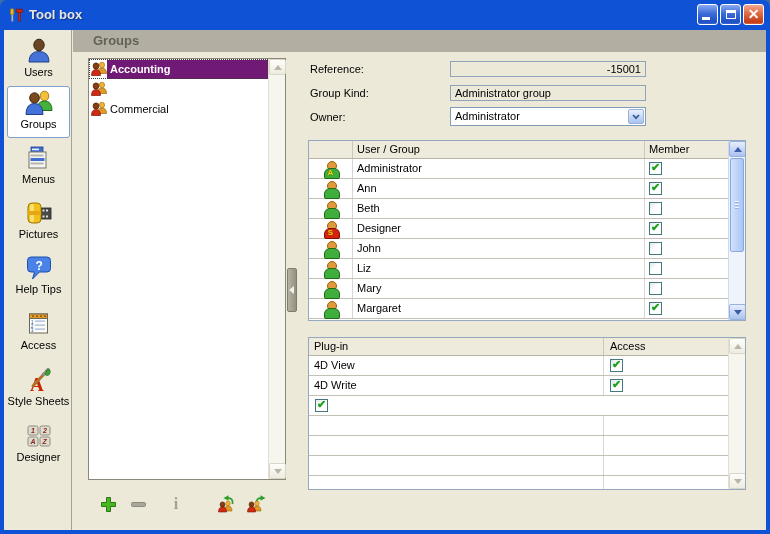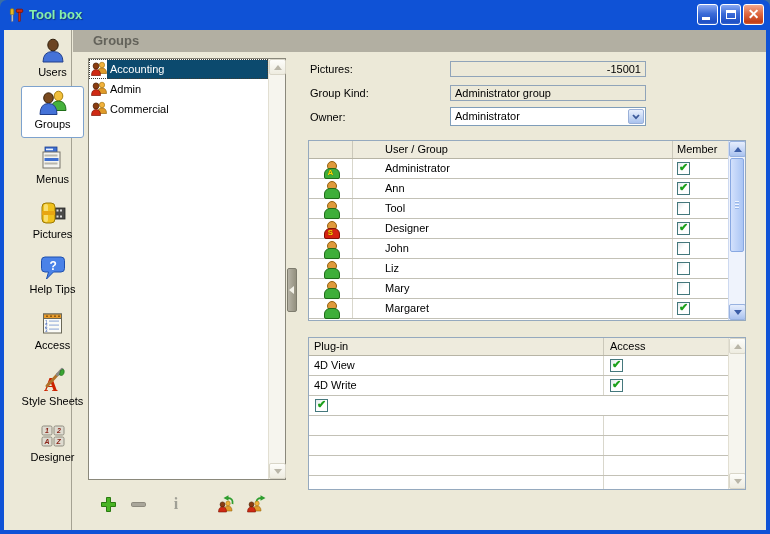--- a/index.html
+++ b/index.html
@@ -7,54 +7,54 @@
   body { font-family: "Liberation Sans", sans-serif; font-size: 11px; color:#000; }
 
   .window { position:relative; width:770px; height:534px; background:#0f52d6;
             border-radius:7px 7px 0 0; overflow:hidden; }
 
   
   .titlebar { position:absolute; left:0; top:0; right:0; height:30px;
     background:linear-gradient(180deg,#2a6ae6 0%,#5property 0%,#4f8df5 8%,#2765e3 20%,#1b57d6 55%,#1549bb 85%,#2359c0 100%);
     border-radius:7px 7px 0 0; }
   .title-icon { position:absolute; left:8px; top:7px; width:16px; height:16px; }
-  .title-text { position:absolute; left:29px; top:7px; color:#86efac; font-size:13px; font-weight:bold;
+  .title-text { position:absolute; left:29px; top:7px; color:#e5e5e5; font-size:13px; font-weight:bold;
     text-shadow:1px 1px 1px #15357e; }
   .win-btns { position:absolute; right:6px; top:4px; display:flex; gap:2px; }
   .wbtn { width:21px; height:21px; border:1px solid #fff; border-radius:3px; position:relative;
     background:linear-gradient(180deg,#8aa9f2 0%,#3c6cd8 45%,#1e4fc4 90%,#3a67d0 100%); }
   .wbtn.close { background:linear-gradient(180deg,#f2a78c 0%,#e06a43 45%,#c23c16 90%,#d8633a 100%); }
   .g-min { position:absolute; left:4px; bottom:4px; width:8px; height:3px; background:#fff; }
   .g-max { position:absolute; left:5px; top:5px; width:10px; height:9px; border:1px solid #fff; border-top-width:3px; }
   .g-close { position:absolute; left:0; top:1px; width:100%; text-align:center; color:#fff;
     font-size:14px; font-weight:bold; line-height:17px; }
 
   
   .content { position:absolute; left:4px; top:30px; width:762px; height:500px; background:#ece9d8; }
 
   
   .sidebar { position:absolute; left:0; top:0; width:68px; height:100%; border-right:1px solid #a5a293; }
-  .side-item { position:absolute; left:17px; width:63px; height:52px; text-align:center; cursor:default; padding-top:2px; }
+  .side-item { position:absolute; left:3px; width:63px; height:52px; text-align:center; cursor:default; padding-top:2px; }
   .side-item.selected { background:#fff; border:1px solid #7da2ce; border-radius:3px; }
   .side-item svg { width:28px; height:28px; display:block; margin:0 auto; }
   .side-label { display:block; margin-top:1px; font-size:11px; color:#000; }
 
   
   .header-bar { position:absolute; left:69px; top:0; width:693px; height:22px; background:#b2afa2; }
   .header-title { position:absolute; left:20px; top:3px; font-size:13px; font-weight:bold; color:#63625a; }
 
   
   .groups-list { position:absolute; left:84px; top:28px; width:198px; height:422px; background:#fff;
     border:1px solid #8a887b; }
   .glist-items { position:absolute; left:0; top:0; right:17px; bottom:0; overflow:hidden; }
   .glist-item { height:20px; display:flex; align-items:center; }
   .glist-item .gicon { width:16px; height:16px; margin-left:2px; flex:none; }
   .glabel { flex:1; padding:2px 3px; line-height:15px; }
   .glist-item.selected { outline:1px dotted #3c3c34; outline-offset:-1px; }
-  .glist-item.selected .glabel { background:#0c4a6e; color:#fff; }
+  .glist-item.selected .glabel { background:#701a75; color:#fff;font-weight:bold; }
 
   
   .sb-pale { position:absolute; right:0; top:0; bottom:0; width:17px; background:#f6f5ee; border-left:1px solid #e2dfd2; }
   .sb-pale .sbtn { position:absolute; left:0; width:17px; height:16px;
     background:linear-gradient(180deg,#fdfdfa,#eeece0); border:1px solid #d9d6c8; border-radius:2px;
     display:flex; align-items:center; justify-content:center; }
   .sb-pale .up { top:0; } .sb-pale .down { bottom:0; }
   .tri-up { width:0; height:0; border-left:4px solid transparent; border-right:4px solid transparent; border-bottom:5px solid #b9b6a8; }
   .tri-down { width:0; height:0; border-left:4px solid transparent; border-right:4px solid transparent; border-top:5px solid #b9b6a8; }
 
@@ -92,21 +92,21 @@
   
   .xtable { position:absolute; left:304px; width:438px; background:#fff; border:1px solid #95a9be; overflow:hidden; }
   .members { top:110px; height:181px; }
   .plugins { top:307px; height:153px; }
   .tgrid { position:absolute; left:0; top:0; right:17px; bottom:0; overflow:hidden; }
   .thead { height:18px; background:#eeebdd; border-bottom:1px solid #b7b4a5; display:flex; }
   .th { line-height:17px; border-right:1px solid #cbc8ba; }
   .trow { height:20px; display:flex; border-bottom:1px solid #c3c1b6; background:#fff; }
   .td { border-right:1px solid #d9d7cc; }
   .c-icon { width:44px; display:flex; align-items:center; justify-content:center; flex:none; }
-  .c-name { width:292px; padding-left:4px; line-height:19px; flex:none;margin-left:28px; }
+  .c-name { width:292px; padding-left:4px; line-height:19px; flex:none; }
   .c-member { flex:1; display:flex; align-items:center; padding-left:4px; border-right:none; }
   .p-name { width:295px; padding-left:5px; line-height:19px; flex:none; }
   .p-access { flex:1; display:flex; align-items:center; padding-left:6px; border-right:none; }
   .thead .c-name, .thead .p-name { line-height:17px; }
 
   .cb { width:13px; height:13px; border:1px solid #44787c; background:linear-gradient(135deg,#dfe7e9,#fff 45%);
     position:relative; flex:none; }
   .cb.checked::after { content:"\2714"; position:absolute; left:1px; top:-2px; font-size:11px; font-weight:bold; color:#1ca11c; }
 
   
@@ -263,21 +263,20 @@
           <span class="glabel">Accounting</span>
         </div>
 
         <div class="glist-item">
           <svg class="gicon" viewBox="0 0 16 16">
             <ellipse cx="11" cy="4" rx="2.6" ry="2.8" fill="#f2b23c" stroke="#a87a10" stroke-width="0.7"></ellipse>
             <path d="M6.5 12.5 Q6.5 7 11 7 Q15.5 7 15.5 12.5 Z" fill="#e09a28" stroke="#9a6810" stroke-width="0.7"></path>
             <ellipse cx="5" cy="5" rx="2.9" ry="3.1" fill="#8a3c10" stroke="#4a1e04" stroke-width="0.7"></ellipse>
             <path d="M0.5 14.5 Q0.5 8.5 5 8.5 Q9.5 8.5 9.5 14.5 Z" fill="#cf2a14" stroke="#7c1404" stroke-width="0.7"></path>
           </svg>
-          <span class="glabel">Admin</span>
         </div>
 
         <div class="glist-item">
           <svg class="gicon" viewBox="0 0 16 16">
             <ellipse cx="11" cy="4" rx="2.6" ry="2.8" fill="#f2b23c" stroke="#a87a10" stroke-width="0.7"></ellipse>
             <path d="M6.5 12.5 Q6.5 7 11 7 Q15.5 7 15.5 12.5 Z" fill="#e09a28" stroke="#9a6810" stroke-width="0.7"></path>
             <ellipse cx="5" cy="5" rx="2.9" ry="3.1" fill="#8a3c10" stroke="#4a1e04" stroke-width="0.7"></ellipse>
             <path d="M0.5 14.5 Q0.5 8.5 5 8.5 Q9.5 8.5 9.5 14.5 Z" fill="#cf2a14" stroke="#7c1404" stroke-width="0.7"></path>
           </svg>
           <span class="glabel">Commercial</span>
@@ -323,21 +322,21 @@
         <path d="M14.5 0.2 L19.5 3 L14.5 5.8 Z" fill="#2f9e2f"></path>
         <ellipse cx="11" cy="8.5" rx="2.2" ry="2.4" fill="#f2b23c" stroke="#a87a10" stroke-width="0.6"></ellipse>
         <path d="M7 16 Q7 11 11 11 Q15 11 15 16 Z" fill="#e09a28" stroke="#9a6810" stroke-width="0.6"></path>
         <ellipse cx="5.5" cy="9.5" rx="2.4" ry="2.6" fill="#8a3c10" stroke="#4a1e04" stroke-width="0.6"></ellipse>
         <path d="M1.5 17 Q1.5 12 5.5 12 Q9.5 12 9.5 17 Z" fill="#cf2a14" stroke="#7c1404" stroke-width="0.6"></path>
       </svg>
     </div>
 
     <div class="splitter"></div>
 
-    <span class="flabel" style="top:33px">Pictures:</span>
+    <span class="flabel" style="top:33px">Reference:</span>
     <div class="field" style="top:31px;text-align:right">-15001</div>
 
     <span class="flabel" style="top:57px">Group Kind:</span>
     <div class="field" style="top:55px">Administrator group</div>
 
     <span class="flabel" style="top:81px">Owner:</span>
     <div class="combo">
       <span class="combo-val">Administrator</span>
       <span class="combo-btn">
         <svg width="8" height="6" viewBox="0 0 8 6">
@@ -375,21 +374,21 @@
           <div class="td c-member">
               <span class="cb checked"></span>
             </div>
         </div>
         <div class="trow">
           <div class="td c-icon">
               <span class="person green">
                 <span class="pbadge"></span>
               </span>
             </div>
-          <div class="td c-name">Tool</div>
+          <div class="td c-name">Beth</div>
           <div class="td c-member">
               <span class="cb"></span>
             </div>
         </div>
         <div class="trow">
           <div class="td c-icon">
               <span class="person red">
                 <span class="pbadge">S</span>
               </span>
             </div>

